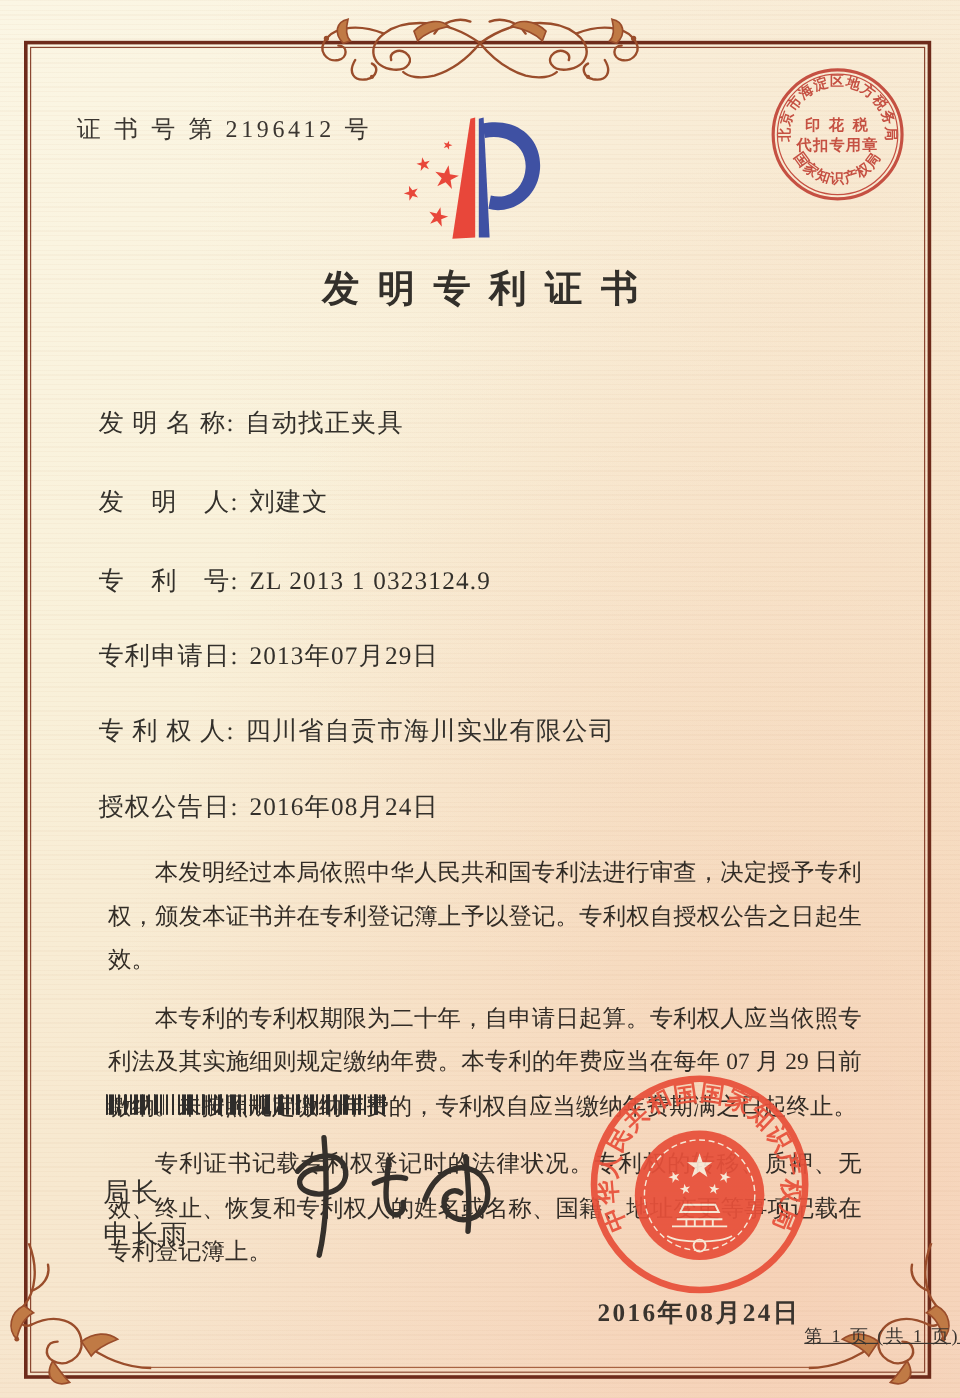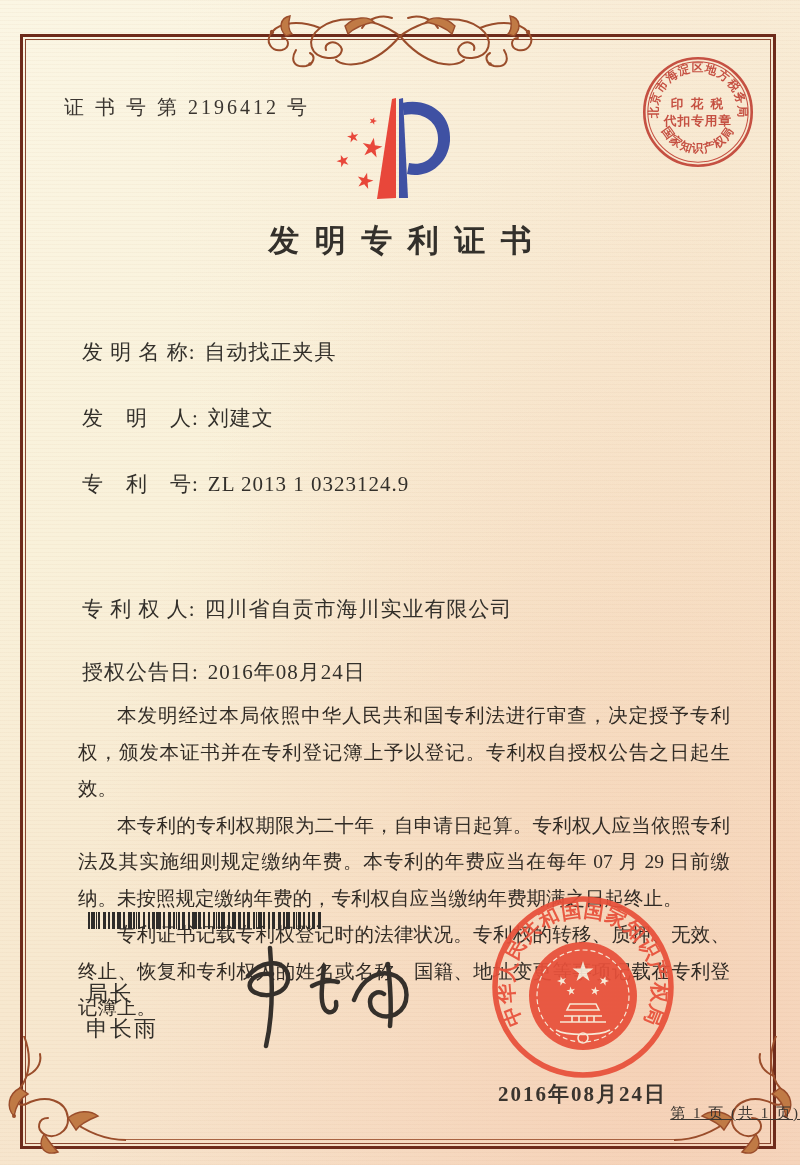--- a/index.html
+++ b/index.html
@@ -50,21 +50,21 @@
     position:absolute;left:82px;right:60px;
     font-size:21px;color:#33302b;white-space:nowrap;
   }
   .field .lbl{letter-spacing:1px;}
   .field .val{margin-left:9px;letter-spacing:1px;}
   .paras{
     position:absolute;left:78px;top:698px;width:652px;
     font-size:19.5px;line-height:36.5px;text-align:justify;
     color:#322c26;
   }
-  .paras p{margin:0;text-indent:2em;}
+  .paras p{margin:12px;text-indent:2em;}
   .barcode{
     position:absolute;left:88px;top:912px;width:233px;height:17px;
     background:
       repeating-linear-gradient(90deg,#2e2c2a 0 2px,rgba(0,0,0,0) 2px 5px),
       repeating-linear-gradient(90deg,#2e2c2a 0 1px,rgba(0,0,0,0) 1px 8px),
       repeating-linear-gradient(90deg,rgba(0,0,0,0) 0 3px,#2e2c2a 3px 5px,rgba(0,0,0,0) 5px 13px);
   }
   .officer{
     position:absolute;left:86px;top:976px;
     font-size:22px;line-height:35px;color:#33302b;letter-spacing:2px;
@@ -165,20 +165,23 @@
   <div class="title">发明专利证书</div>
 
   <div class="field" style="top:338px">
     <span class="lbl">发 明 名 称:</span><span class="val">自动找正夹具</span>
   </div>
   <div class="field" style="top:404px">
     <span class="lbl">发　明　人:</span><span class="val">刘建文</span>
   </div>
   <div class="field" style="top:470px">
     <span class="lbl">专　利　号:</span><span class="val">ZL 2013 1 0323124.9</span>
+  </div>
+  <div class="field" style="top:532px">
+    <span class="lbl">专利申请日:</span><span class="val">2013年07月29日</span>
   </div>
   <div class="field" style="top:595px">
     <span class="lbl">专 利 权 人:</span><span class="val">四川省自贡市海川实业有限公司</span>
   </div>
   <div class="field" style="top:658px">
     <span class="lbl">授权公告日:</span><span class="val">2016年08月24日</span>
   </div>
 
   <div class="paras">
     <p>本发明经过本局依照中华人民共和国专利法进行审查，决定授予专利权，颁发本证书并在专利登记簿上予以登记。专利权自授权公告之日起生效。</p>

